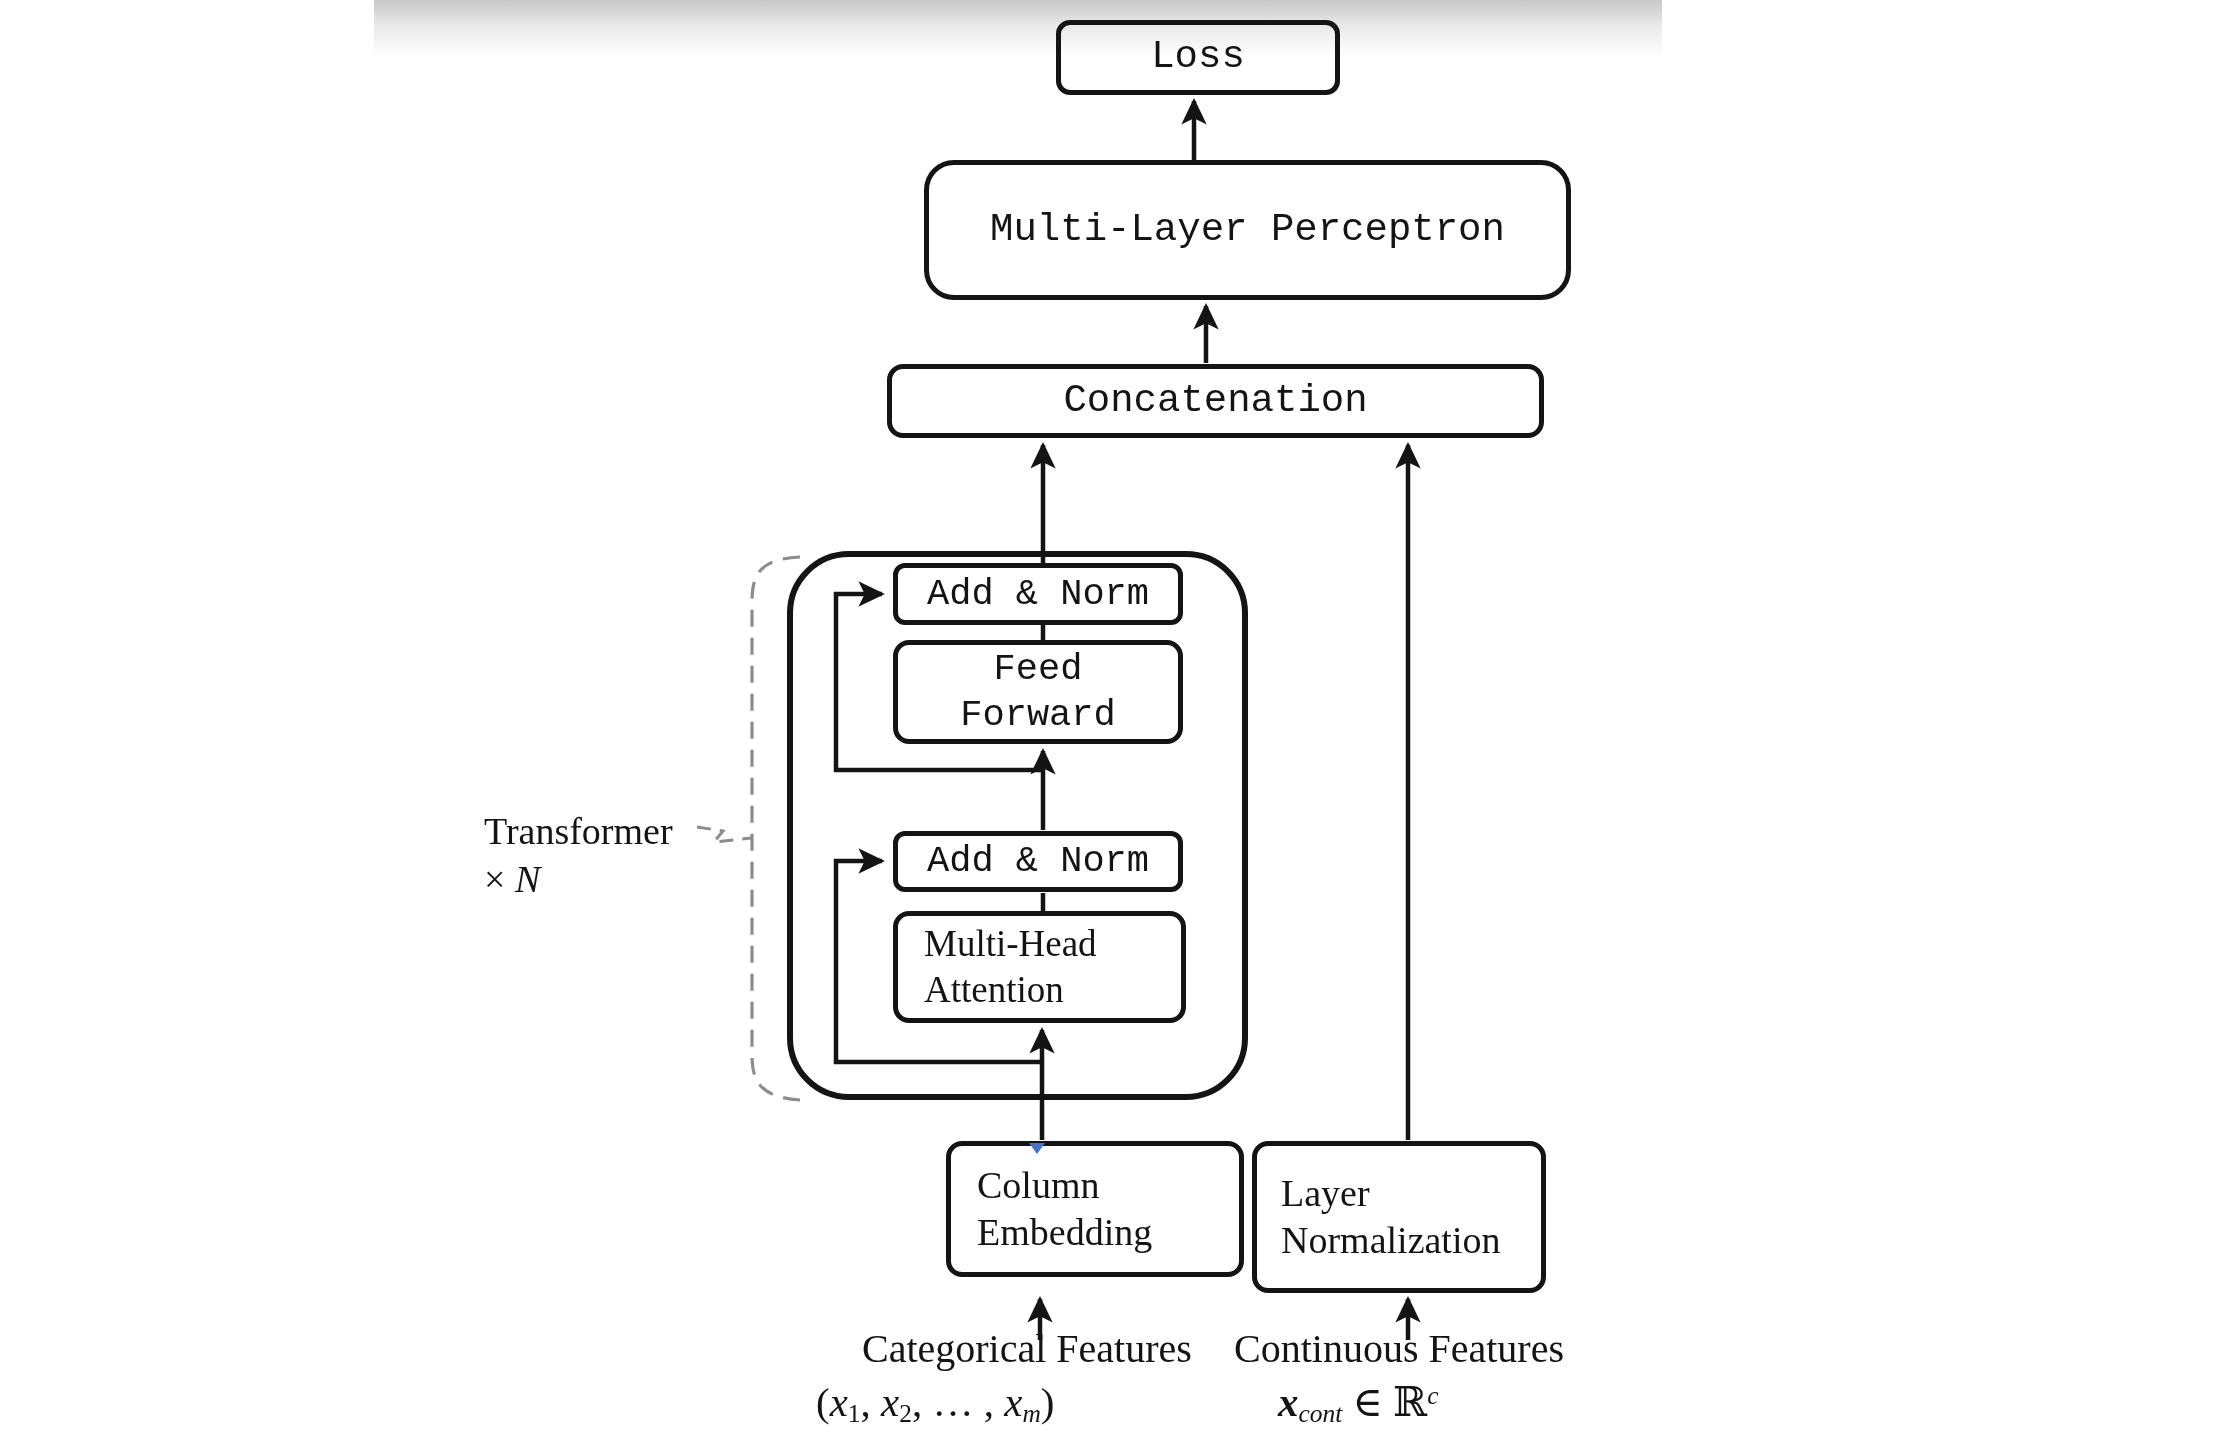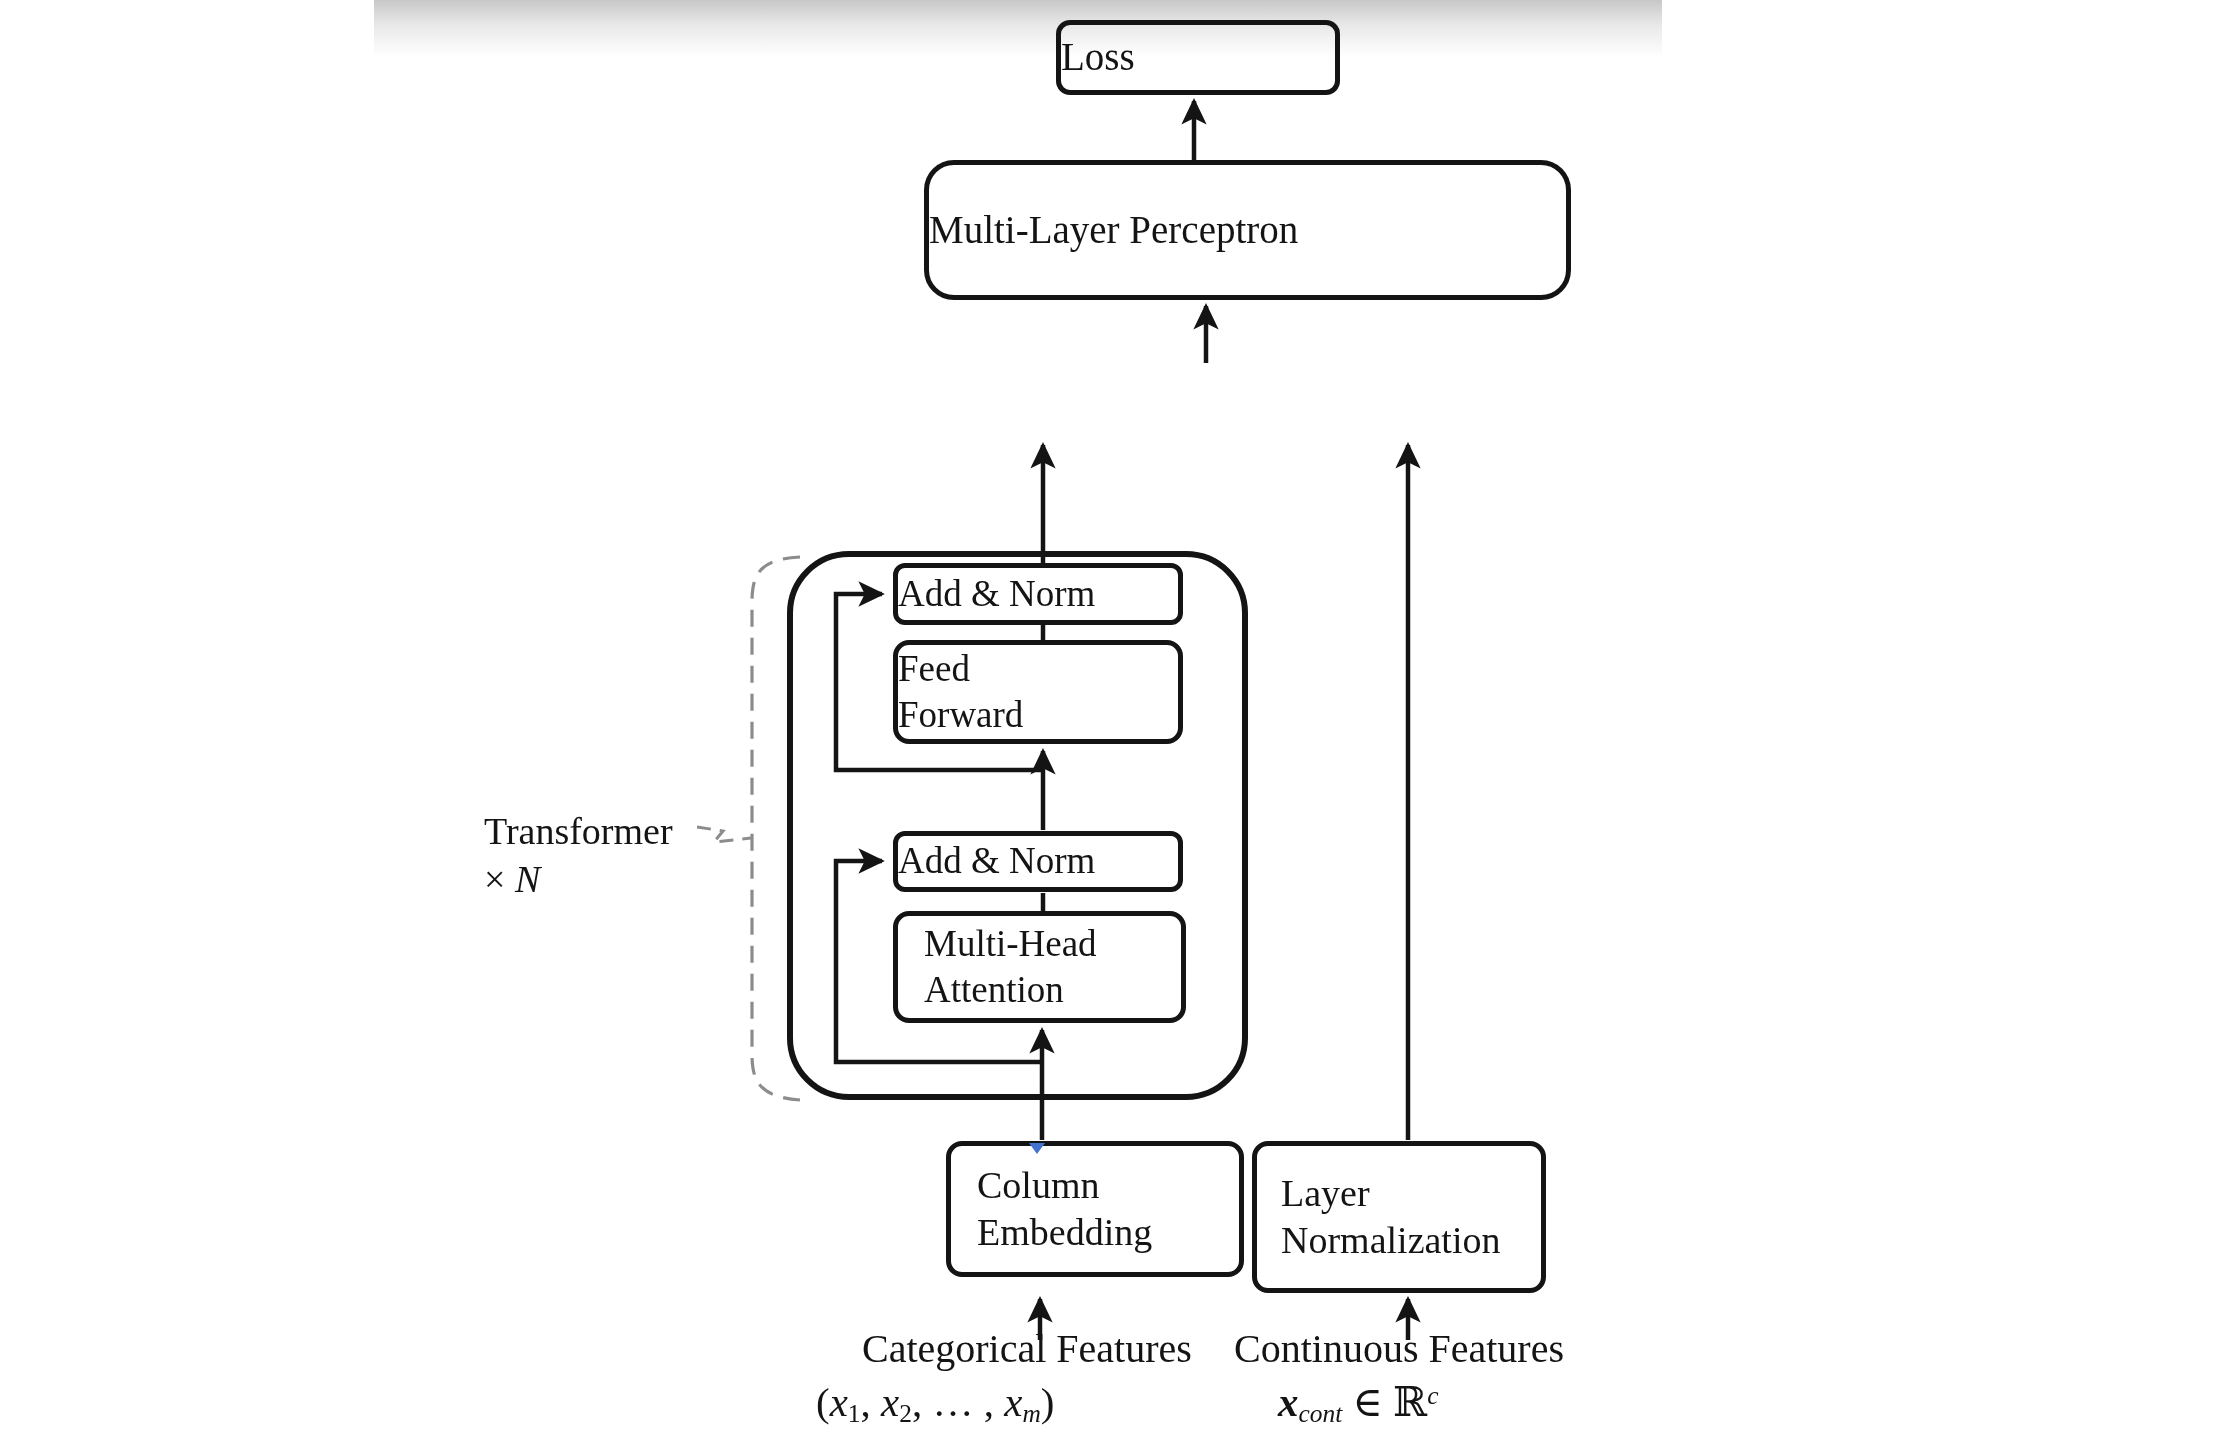--- a/index.html
+++ b/index.html
@@ -10,21 +10,21 @@
   .shadow-band{
     position:absolute;left:374px;top:0;width:1288px;height:57px;z-index:0;
     background:linear-gradient(to bottom,#c8c8c8 0%,#e9e9e9 45%,#ffffff 100%);
   }
   #wires{position:absolute;left:0;top:0;z-index:1;}
   .box{
     position:absolute;z-index:2;background:transparent;border:5px solid #141414;
     box-sizing:border-box;display:flex;flex-direction:column;justify-content:center;
     line-height:1.25;
   }
-  .center{align-items:flex-start;text-align:center;}
+  .center{align-items:center;text-align:center;font-family:Liberation Mono, monospace;}
   .leftal{align-items:flex-start;text-align:right;padding-left:26px;}
   .f39{font-size:39px;}
   .f37{font-size:37px;}
   .f38{font-size:38px;}
   .box-loss{left:1056px;top:20px;width:284px;height:75px;border-radius:14px;}
   .box-mlp{left:924px;top:160px;width:647px;height:140px;border-radius:30px;}
   .box-concat{left:887px;top:364px;width:657px;height:74px;border-radius:16px;}
   .box-transformer{left:787px;top:551px;width:461px;height:549px;border-radius:62px;border-width:6px;}
   .box-an1{left:893px;top:563px;width:290px;height:62px;border-radius:12px;}
   .box-ff{left:893px;top:640px;width:290px;height:104px;border-radius:16px;}
@@ -81,20 +81,23 @@
   </svg>
 
   <div class="box box-loss center f39">
     <span>Loss</span>
   </div>
 
   <div class="box box-mlp center f39">
     <span>Multi-Layer Perceptron</span>
   </div>
 
+  <div class="box box-concat center f39">
+    <span>Concatenation</span>
+  </div>
 
   <div class="box box-transformer"></div>
 
   <div class="box box-an1 center f37">
     <span>Add &amp; Norm</span>
   </div>
 
   <div class="box box-ff center f37">
     <span>Feed</span>
     <span>Forward</span>

